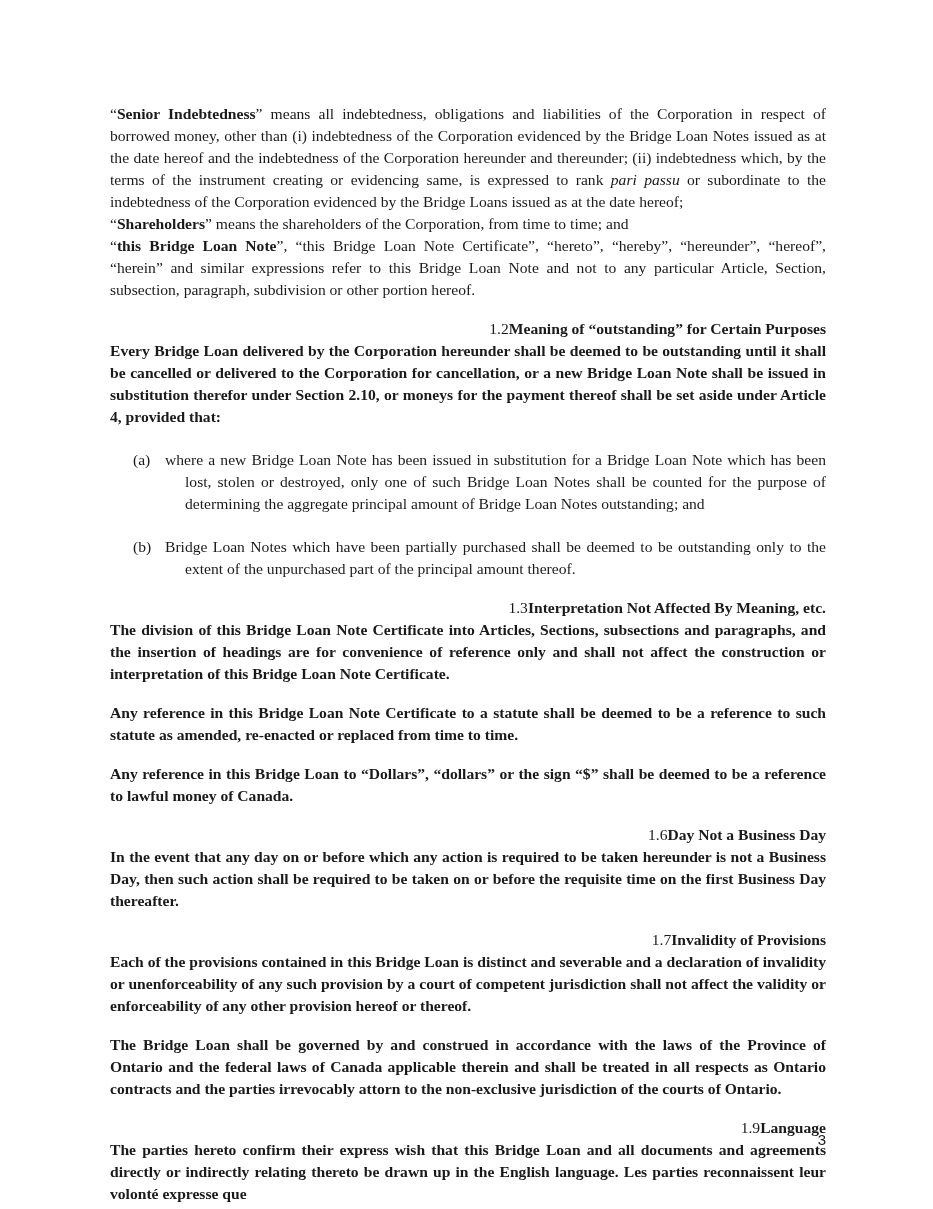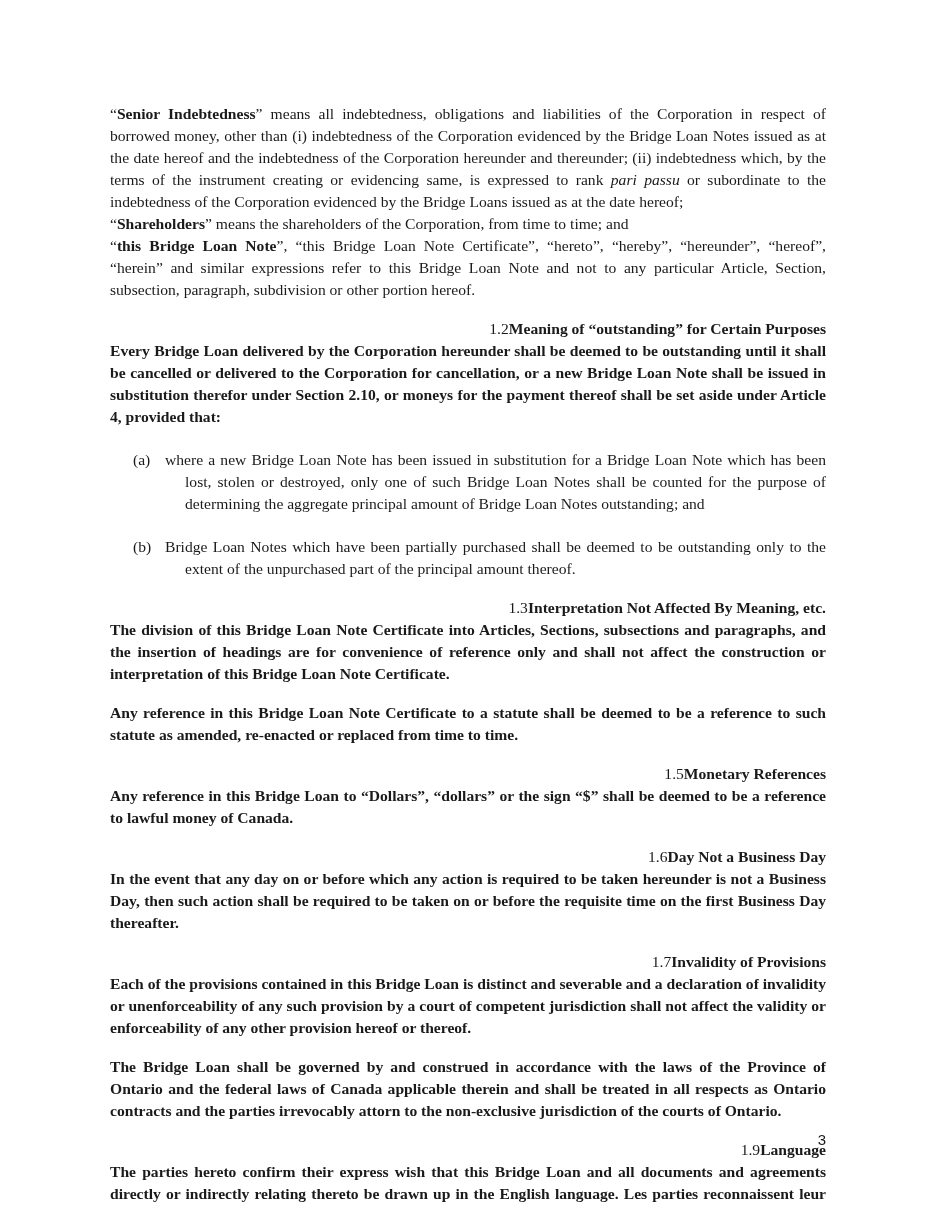--- a/index.html
+++ b/index.html
@@ -89,23 +89,20 @@
         <span class="num">1.3</span><span class="title">Interpretation Not Affected By Meaning, etc.</span>
       </div>
       <div class="body">The division of this Bridge Loan Note Certificate into Articles, Sections, subsections and paragraphs, and the insertion of headings are for convenience of reference only and shall not affect the construction or interpretation of this Bridge Loan Note Certificate.</div>
     </div>
 
     <div class="section">
       <div class="body">Any reference in this Bridge Loan Note Certificate to a statute shall be deemed to be a reference to such statute as amended, re-enacted or replaced from time to time.</div>
     </div>
 
     <div class="section">
-      <div class="heading">
-        <span class="num">1.5</span><span class="title">Monetary References</span>
-      </div>
       <div class="body">Any reference in this Bridge Loan to “Dollars”, “dollars” or the sign “$” shall be deemed to be a reference to lawful money of Canada.</div>
     </div>
 
     <div class="section">
       <div class="heading">
         <span class="num">1.6</span><span class="title">Day Not a Business Day</span>
       </div>
       <div class="body">In the event that any day on or before which any action is required to be taken hereunder is not a Business Day, then such action shall be required to be taken on or before the requisite time on the first Business Day thereafter.</div>
     </div>
 

